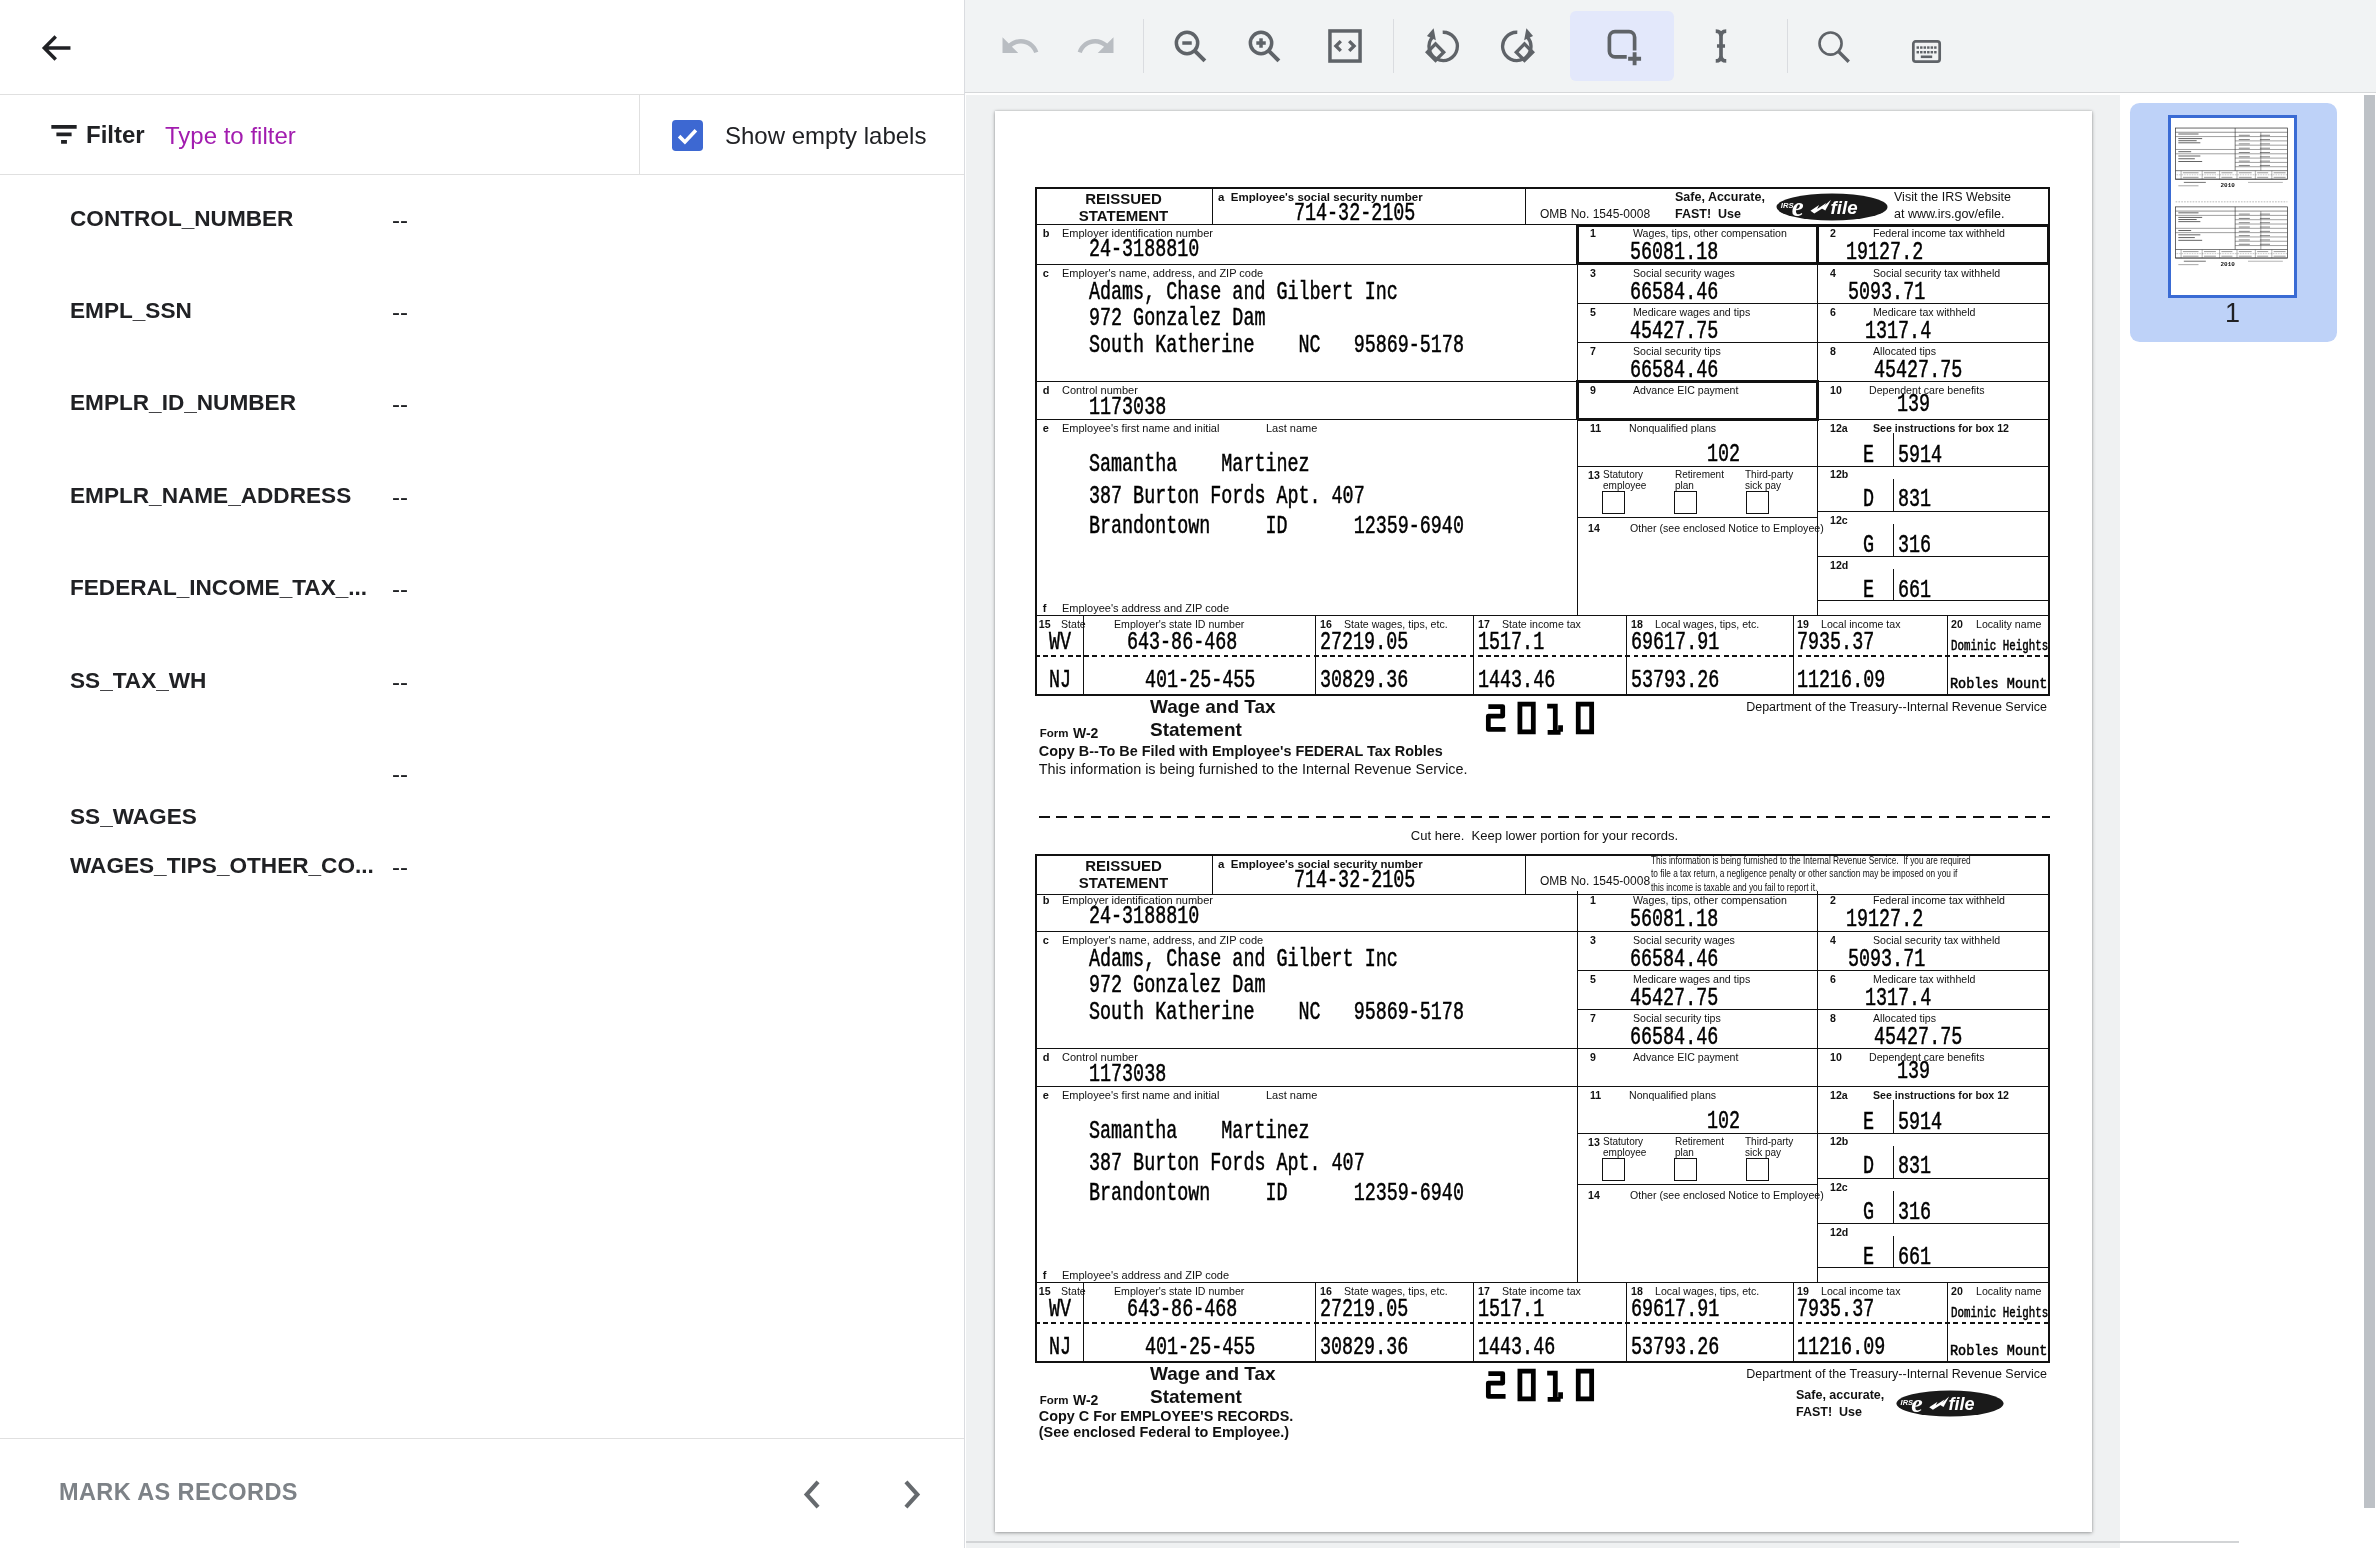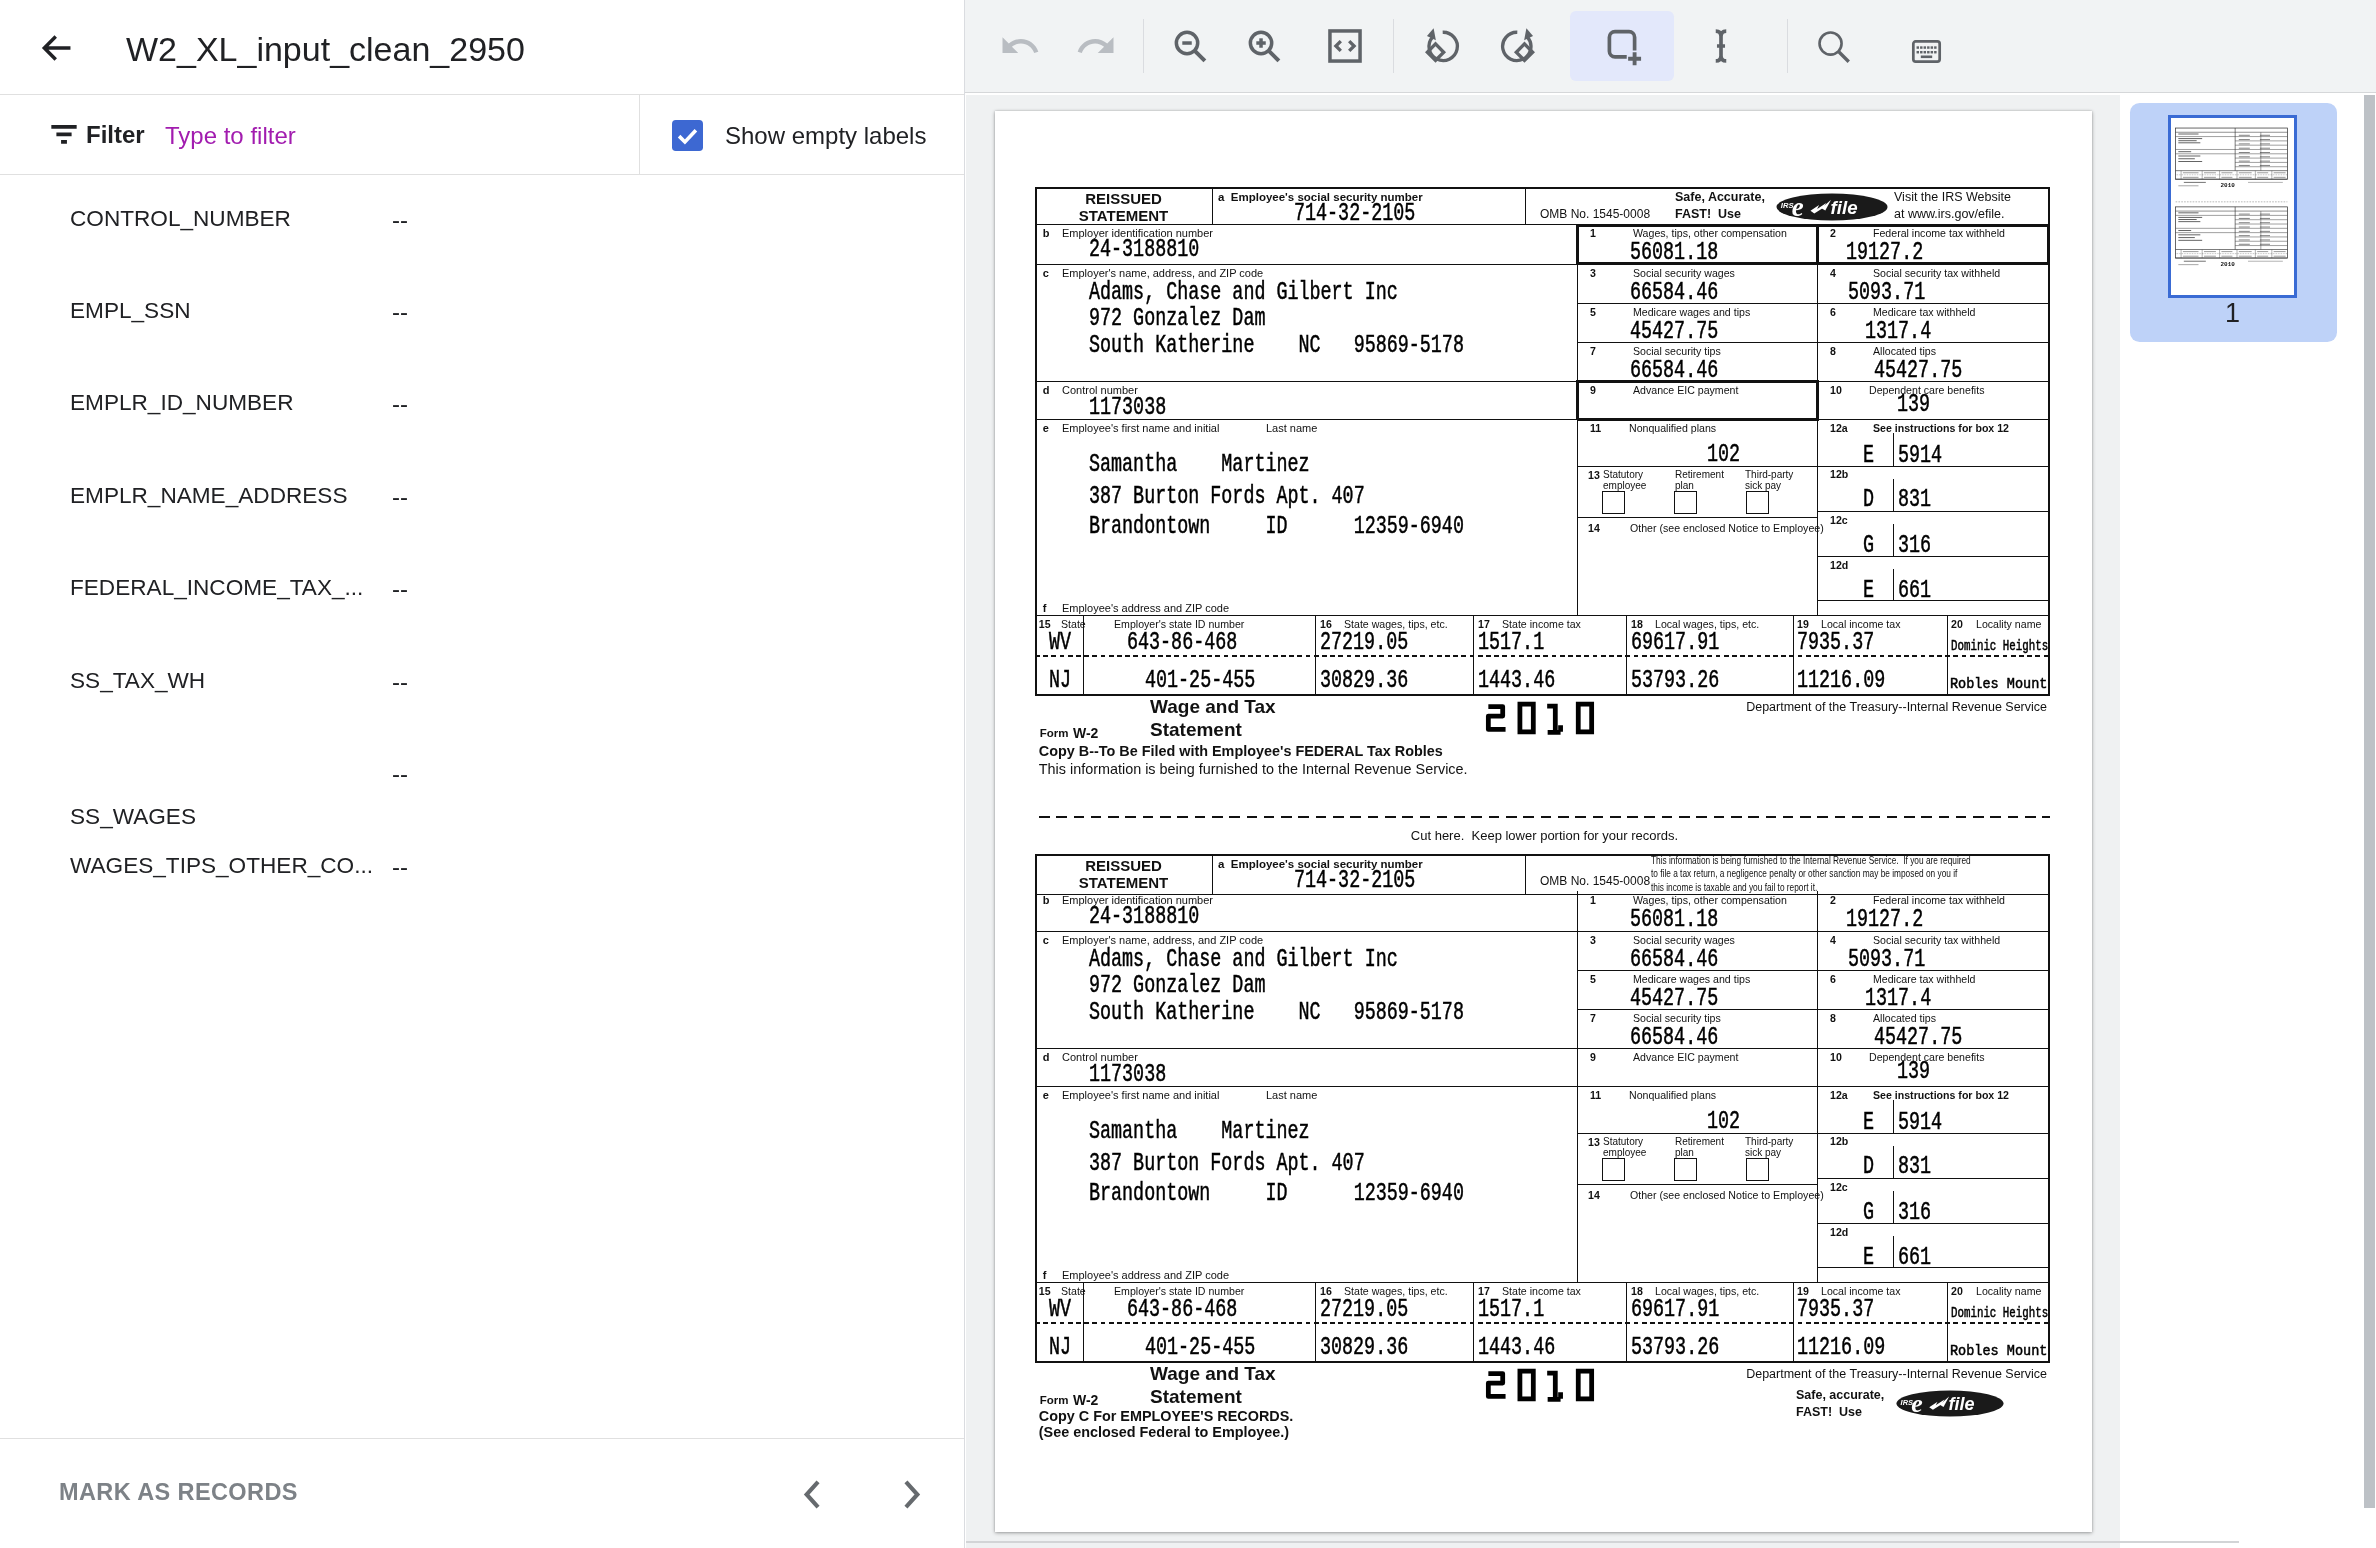--- a/index.html
+++ b/index.html
@@ -1,29 +1,28 @@
 <!DOCTYPE html>
 <html><head><meta charset="utf-8"><style>
 * {margin:0;padding:0;box-sizing:border-box}
 html,body {width:2377px;height:1549px;overflow:hidden;background:#fff;
   font-family:"Liberation Sans",sans-serif}
 .ln {position:absolute}
 .fl {position:absolute;color:#111;white-space:nowrap;font-family:"Liberation Sans",sans-serif}
 .fw {font-weight:bold}
 .mv {position:absolute;color:#000;font-family:"Liberation Mono",monospace;font-weight:400;-webkit-text-stroke:0.5px #000;
   white-space:pre;transform-origin:0 0;line-height:1}
-.lrow {position:absolute;left:70px;font-size:22.6px;font-weight:normal;color:#202124;white-space:nowrap}
+.lrow {position:absolute;left:70px;font-size:22.6px;font-weight:bold;color:#202124;white-space:nowrap}
 .lval {position:absolute;left:392px;font-size:24px;color:#202124}
 </style></head><body>
 
 <div style="position:absolute;left:0;top:0;width:965px;height:1549px;background:#fff;border-right:1.4px solid #dadce0">
   <svg style="position:absolute;left:38px;top:29px" width="38" height="38" viewBox="0 0 24 24" fill="none" stroke="#202124" stroke-width="2.2">
       <path d="M20.5 12 H4 M11.2 4.8 L4 12 L11.2 19.2"></path>
     </svg>
-  <div style="position:absolute;left:126px;top:30px;font-size:34px;color:#202124">W2_XL_input_clean_2950</div>
   <div style="position:absolute;left:0;top:94px;width:100%;height:1.4px;background:#e0e0e0"></div>
 
   <svg style="position:absolute;left:48px;top:119px" width="32" height="32" viewBox="0 0 24 24" fill="#202124">
       <path d="M2.5 4.5 h19 v2.8 h-19 z M6.3 10.1 h11.4 v2.8 h-11.4 z M9.8 15.7 h4.4 v2.8 h-4.4 z"></path>
     </svg>
   <div style="position:absolute;left:86px;top:121px;font-size:24px;font-weight:bold;color:#202124">Filter</div>
   <div style="position:absolute;left:165px;top:122px;font-size:24px;color:#a21caf">Type to filter</div>
   <div style="position:absolute;left:639px;top:95px;width:1.4px;height:79px;background:#e0e0e0"></div>
   <div style="position:absolute;left:672px;top:120px;width:31px;height:31px;background:#3d68d2;border-radius:3.8px">
     <svg width="31" height="31" viewBox="0 0 24 24" fill="none" stroke="#fff" stroke-width="2.8">

